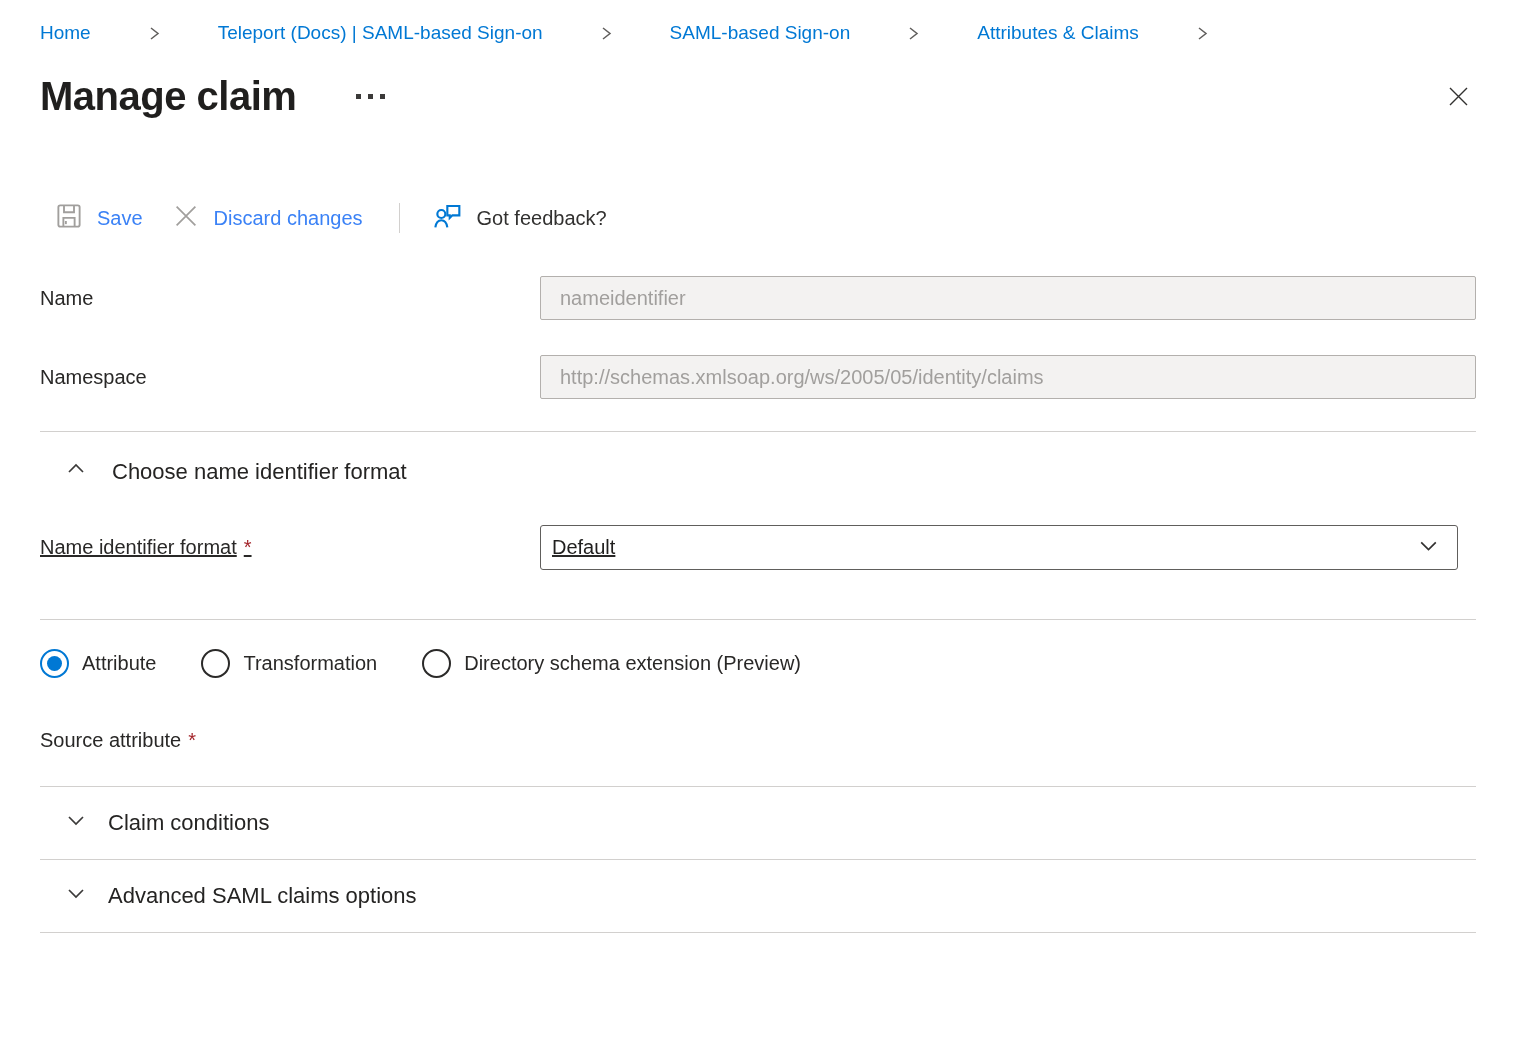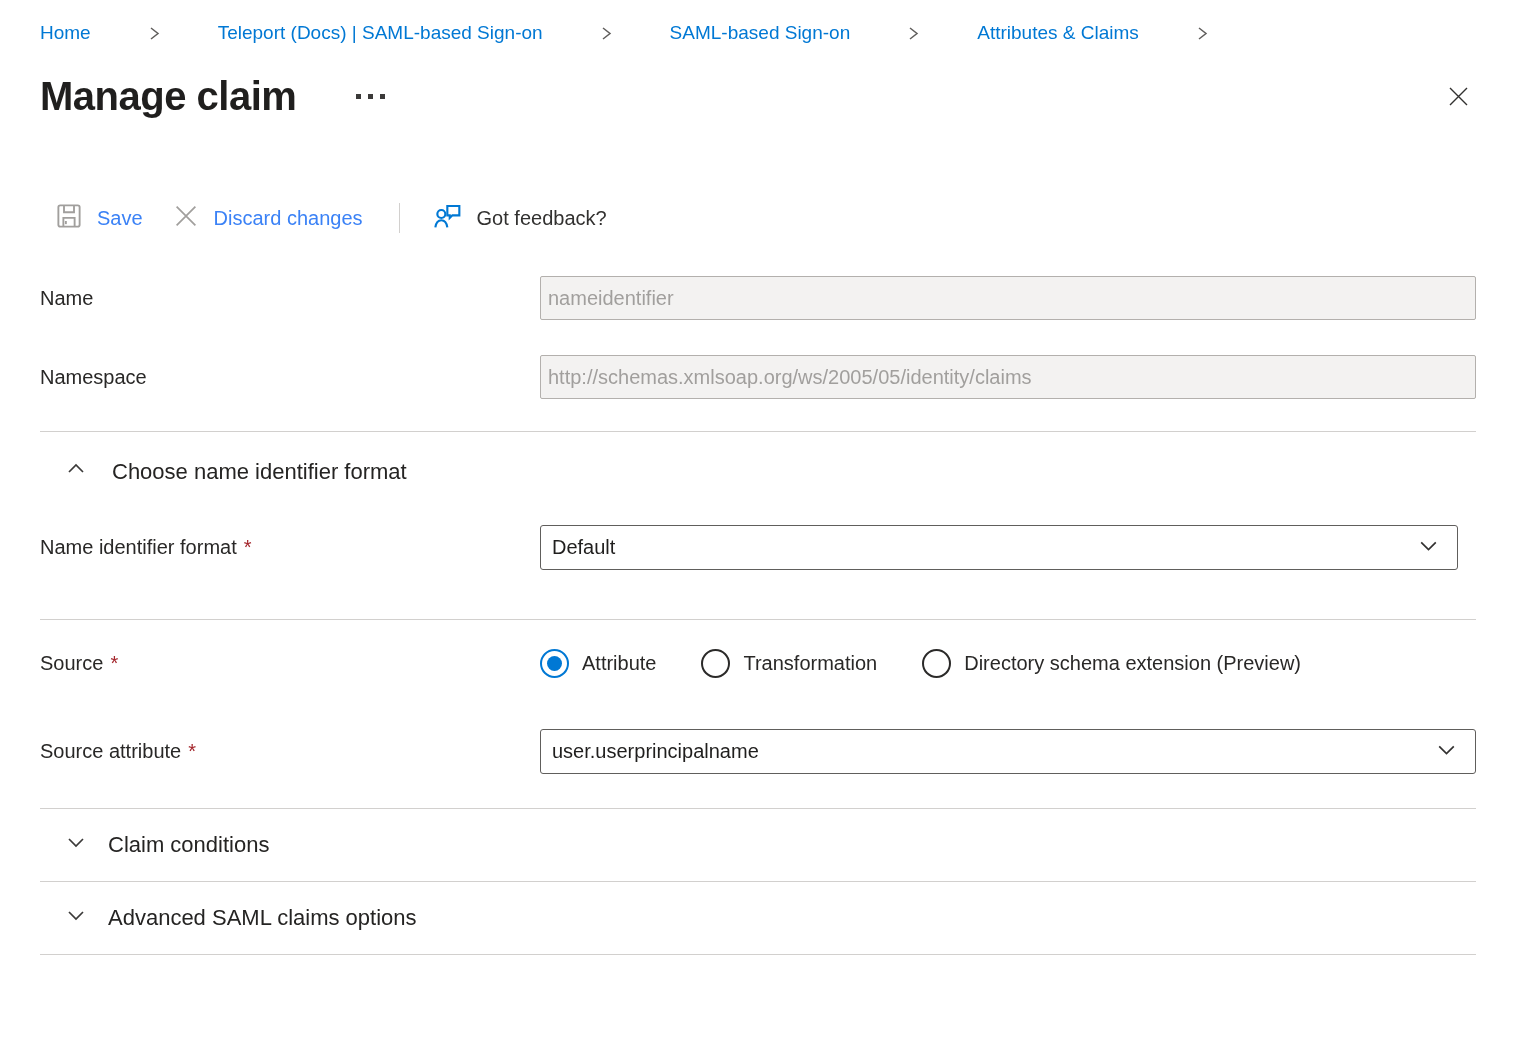--- a/index.html
+++ b/index.html
@@ -28,25 +28,25 @@
   .tb-sep { width: 1px; height: 30px; background: #d2d0ce; margin: 0 18px 0 22px; }
 
   
   .form-row { display: flex; align-items: center; }
   .form-label { width: 500px; flex-shrink: 0; font-size: 20px; color: #292827; }
   .required { color: #a4262c; margin-left: 7px; }
   .control { flex: 1; display: flex; align-items: center; }
 
   .row-name { margin-top: 34px; }
   .row-namespace { margin-top: 35px; }
-  .row-nameid { margin-top: 21px; }
+  .row-nameid { margin-top: 21px; text-decoration: underline; }
   .row-source { margin-top: 21px; min-height: 45px; }
   .row-sourceattr { margin-top: 43px; }
 
-  input.text-input { width: 100%; height: 44px; font-family: inherit; font-size: 20px; padding: 0 7px; border: 1px solid #b3b0ad; border-radius: 2px; background: #f3f2f1; color: #a19f9d; }
+  input.text-input { width: 100%; height: 44px; font-family: inherit; font-size: 20px; padding: 0 19px; border: 1px solid #b3b0ad; border-radius: 2px; background: #f3f2f1; color: #a19f9d; }
 
   .dropdown { width: 100%; height: 45px; border: 1px solid #605e5c; border-radius: 3px; background: #ffffff; display: flex; align-items: center; justify-content: space-between; padding: 0 16px 0 11px; font-size: 20px; color: #201f1e; cursor: pointer; }
   .dropdown.short { width: calc(100% - 18px); }
 
   hr.div { border: none; height: 1px; background: #d2d0ce; }
   hr.d1 { margin-top: 32px; }
   hr.d2 { margin-top: 49px; }
   hr.d3 { margin-top: 34px; }
 
   .section-header { display: flex; align-items: center; gap: 24px; padding-left: 24px; background: transparent; border: none; width: 100%; font-family: inherit; font-size: 22px; color: #252423; cursor: pointer; text-align: right; }
@@ -176,23 +176,20 @@
               <polyline points="5,9 12,16 19,9" fill="none" stroke="#323130" stroke-width="1.6"></polyline>
             </svg>
         </span>
       </div>
     </div>
   </div>
 
   <hr class="div d2">
 
   <div class="form-row row-source">
-    <label class="form-label">
-      <span>Source</span><span class="required">*</span>
-    </label>
     <div class="control">
       <div class="radio-group">
         <span class="radio-option checked">
           <span class="radio-circle"></span>
           <span>Attribute</span>
         </span>
         <span class="radio-option">
           <span class="radio-circle"></span>
           <span>Transformation</span>
         </span>
@@ -201,30 +198,20 @@
           <span>Directory schema extension (Preview)</span>
         </span>
       </div>
     </div>
   </div>
 
   <div class="form-row row-sourceattr">
     <label class="form-label">
       <span>Source attribute</span><span class="required">*</span>
     </label>
-    <div class="control">
-      <div class="dropdown">
-        <span>user.userprincipalname</span>
-        <span>
-          <svg width="25" height="25" viewBox="0 0 24 24">
-              <polyline points="5,9 12,16 19,9" fill="none" stroke="#323130" stroke-width="1.6"></polyline>
-            </svg>
-        </span>
-      </div>
-    </div>
   </div>
 
   <hr class="div d3">
 
   <button class="section-header collapsed">
     <span>
       <svg width="24" height="24" viewBox="0 0 24 24">
           <polyline points="5,9 12,16 19,9" fill="none" stroke="#3b3a39" stroke-width="1.7"></polyline>
         </svg>
     </span>

